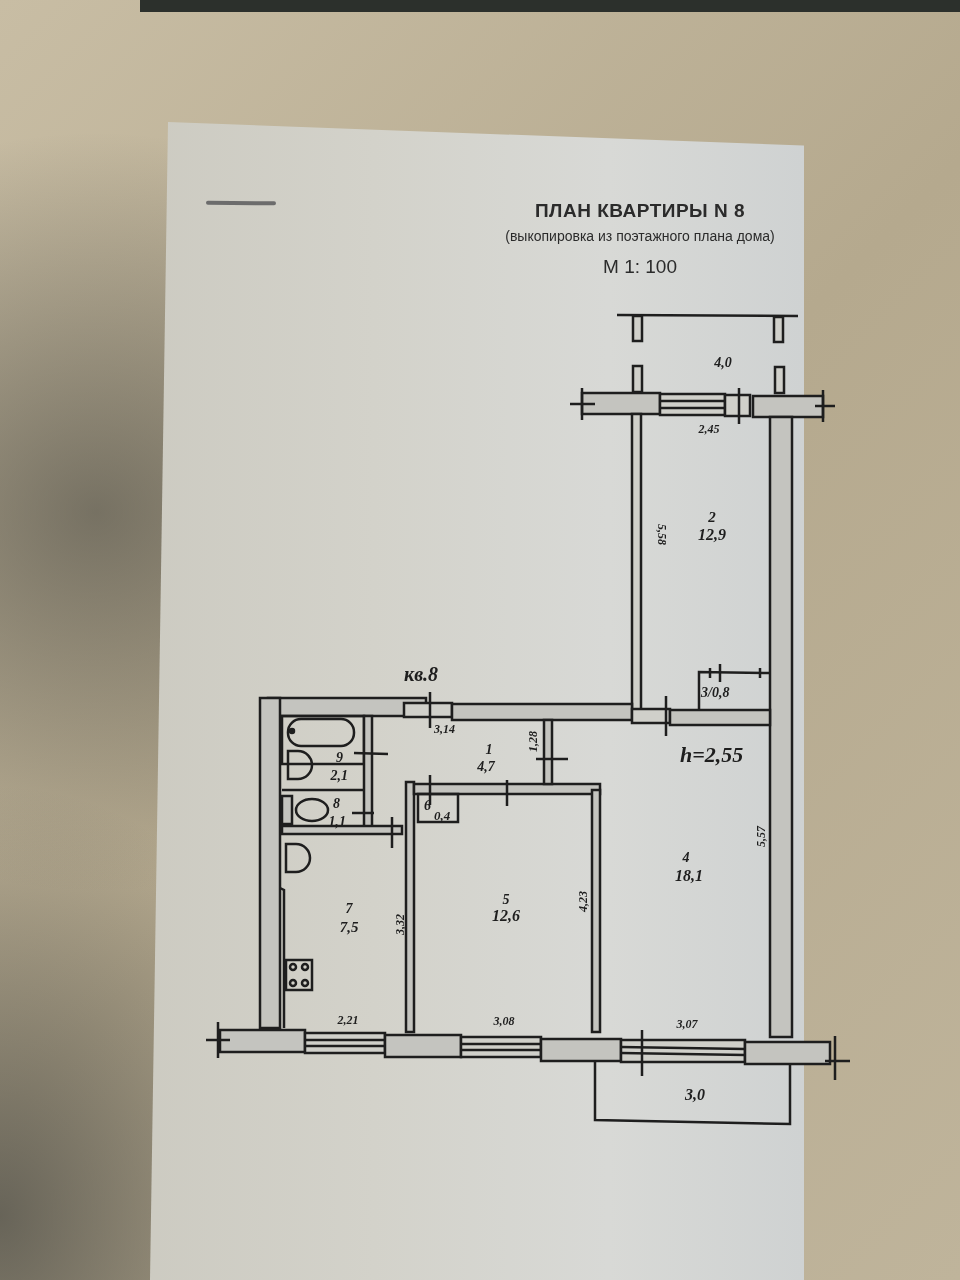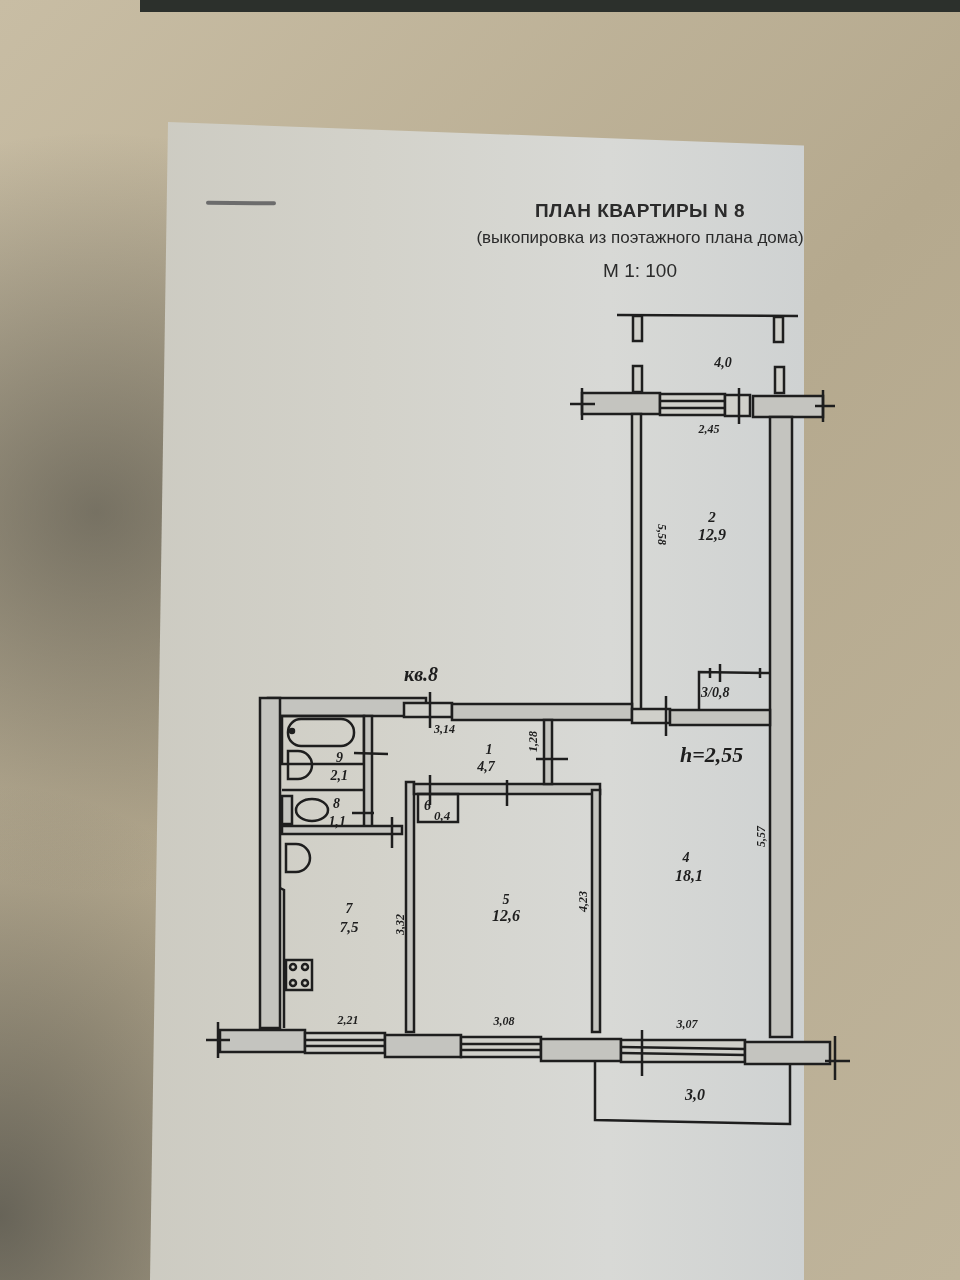--- a/index.html
+++ b/index.html
@@ -27,21 +27,21 @@
       clip-path: polygon(148px 122px, 960px 152px, 960px 1280px, 130px 1280px);
       inset: 0;
       background: linear-gradient(90deg, #c9c7bd 0%, #d3d2ca 45%, #d8d9d6 75%, #cfd2d2 100%);
     }
     .staple {
       position: absolute; left: 186px; top: 201px; width: 70px; height: 4px;
       background: #6c6c6c; border-radius: 2px; transform: rotate(0.6deg);
     }
     .title-block { position: absolute; left: 440px; top: 200px; width: 360px; text-align: center; color: #2b2b2b; }
     .title { font-weight: bold; font-size: 19px; letter-spacing: 0.5px; }
-    .subtitle { font-size: 17px; margin-top: 6px; }
+    .subtitle { font-size: 14px; margin-top: 6px; }
     .scale { font-weight: normal; font-size: 19px; margin-top: 12px; }
     svg.plan { position: absolute; left: 0; top: 0; }
     .lbl { font-family: "Liberation Serif", serif; font-style: italic; font-weight: bold; fill: #1e1e1e; }
   </style>
 </head>
 <body>
 
 <div class="bg-texture"></div>
 <div class="top-strip"></div>
 

